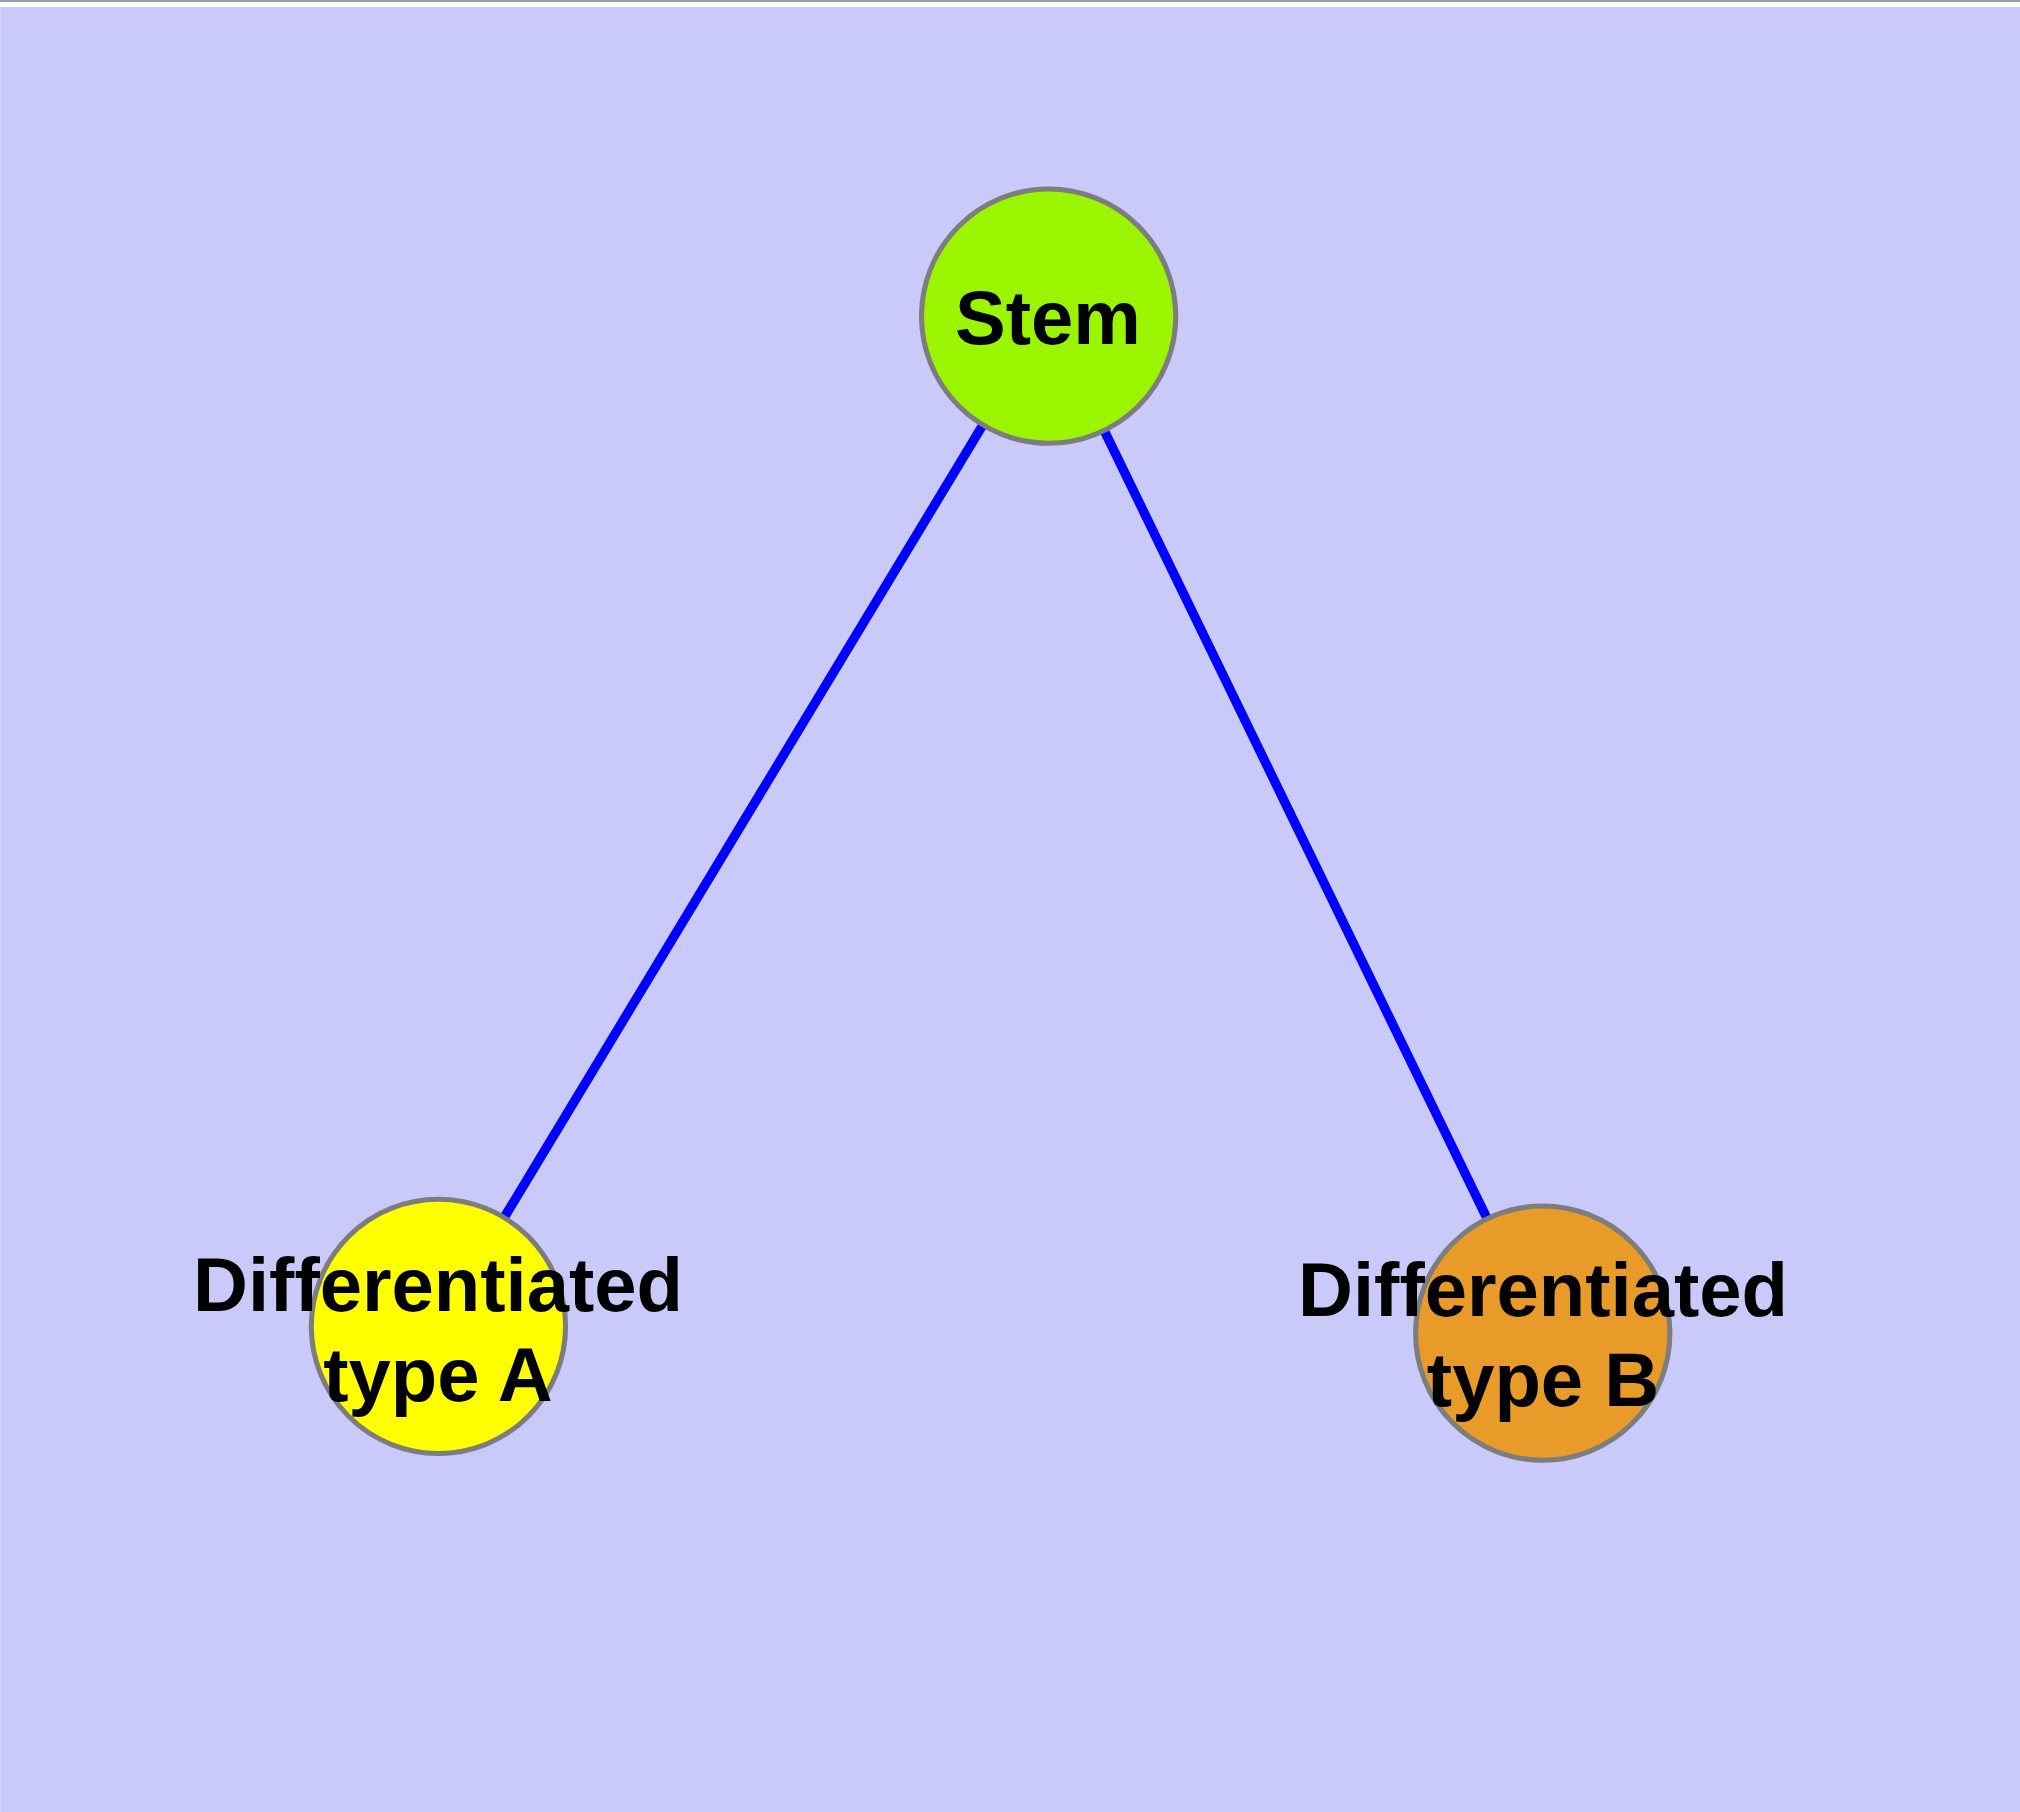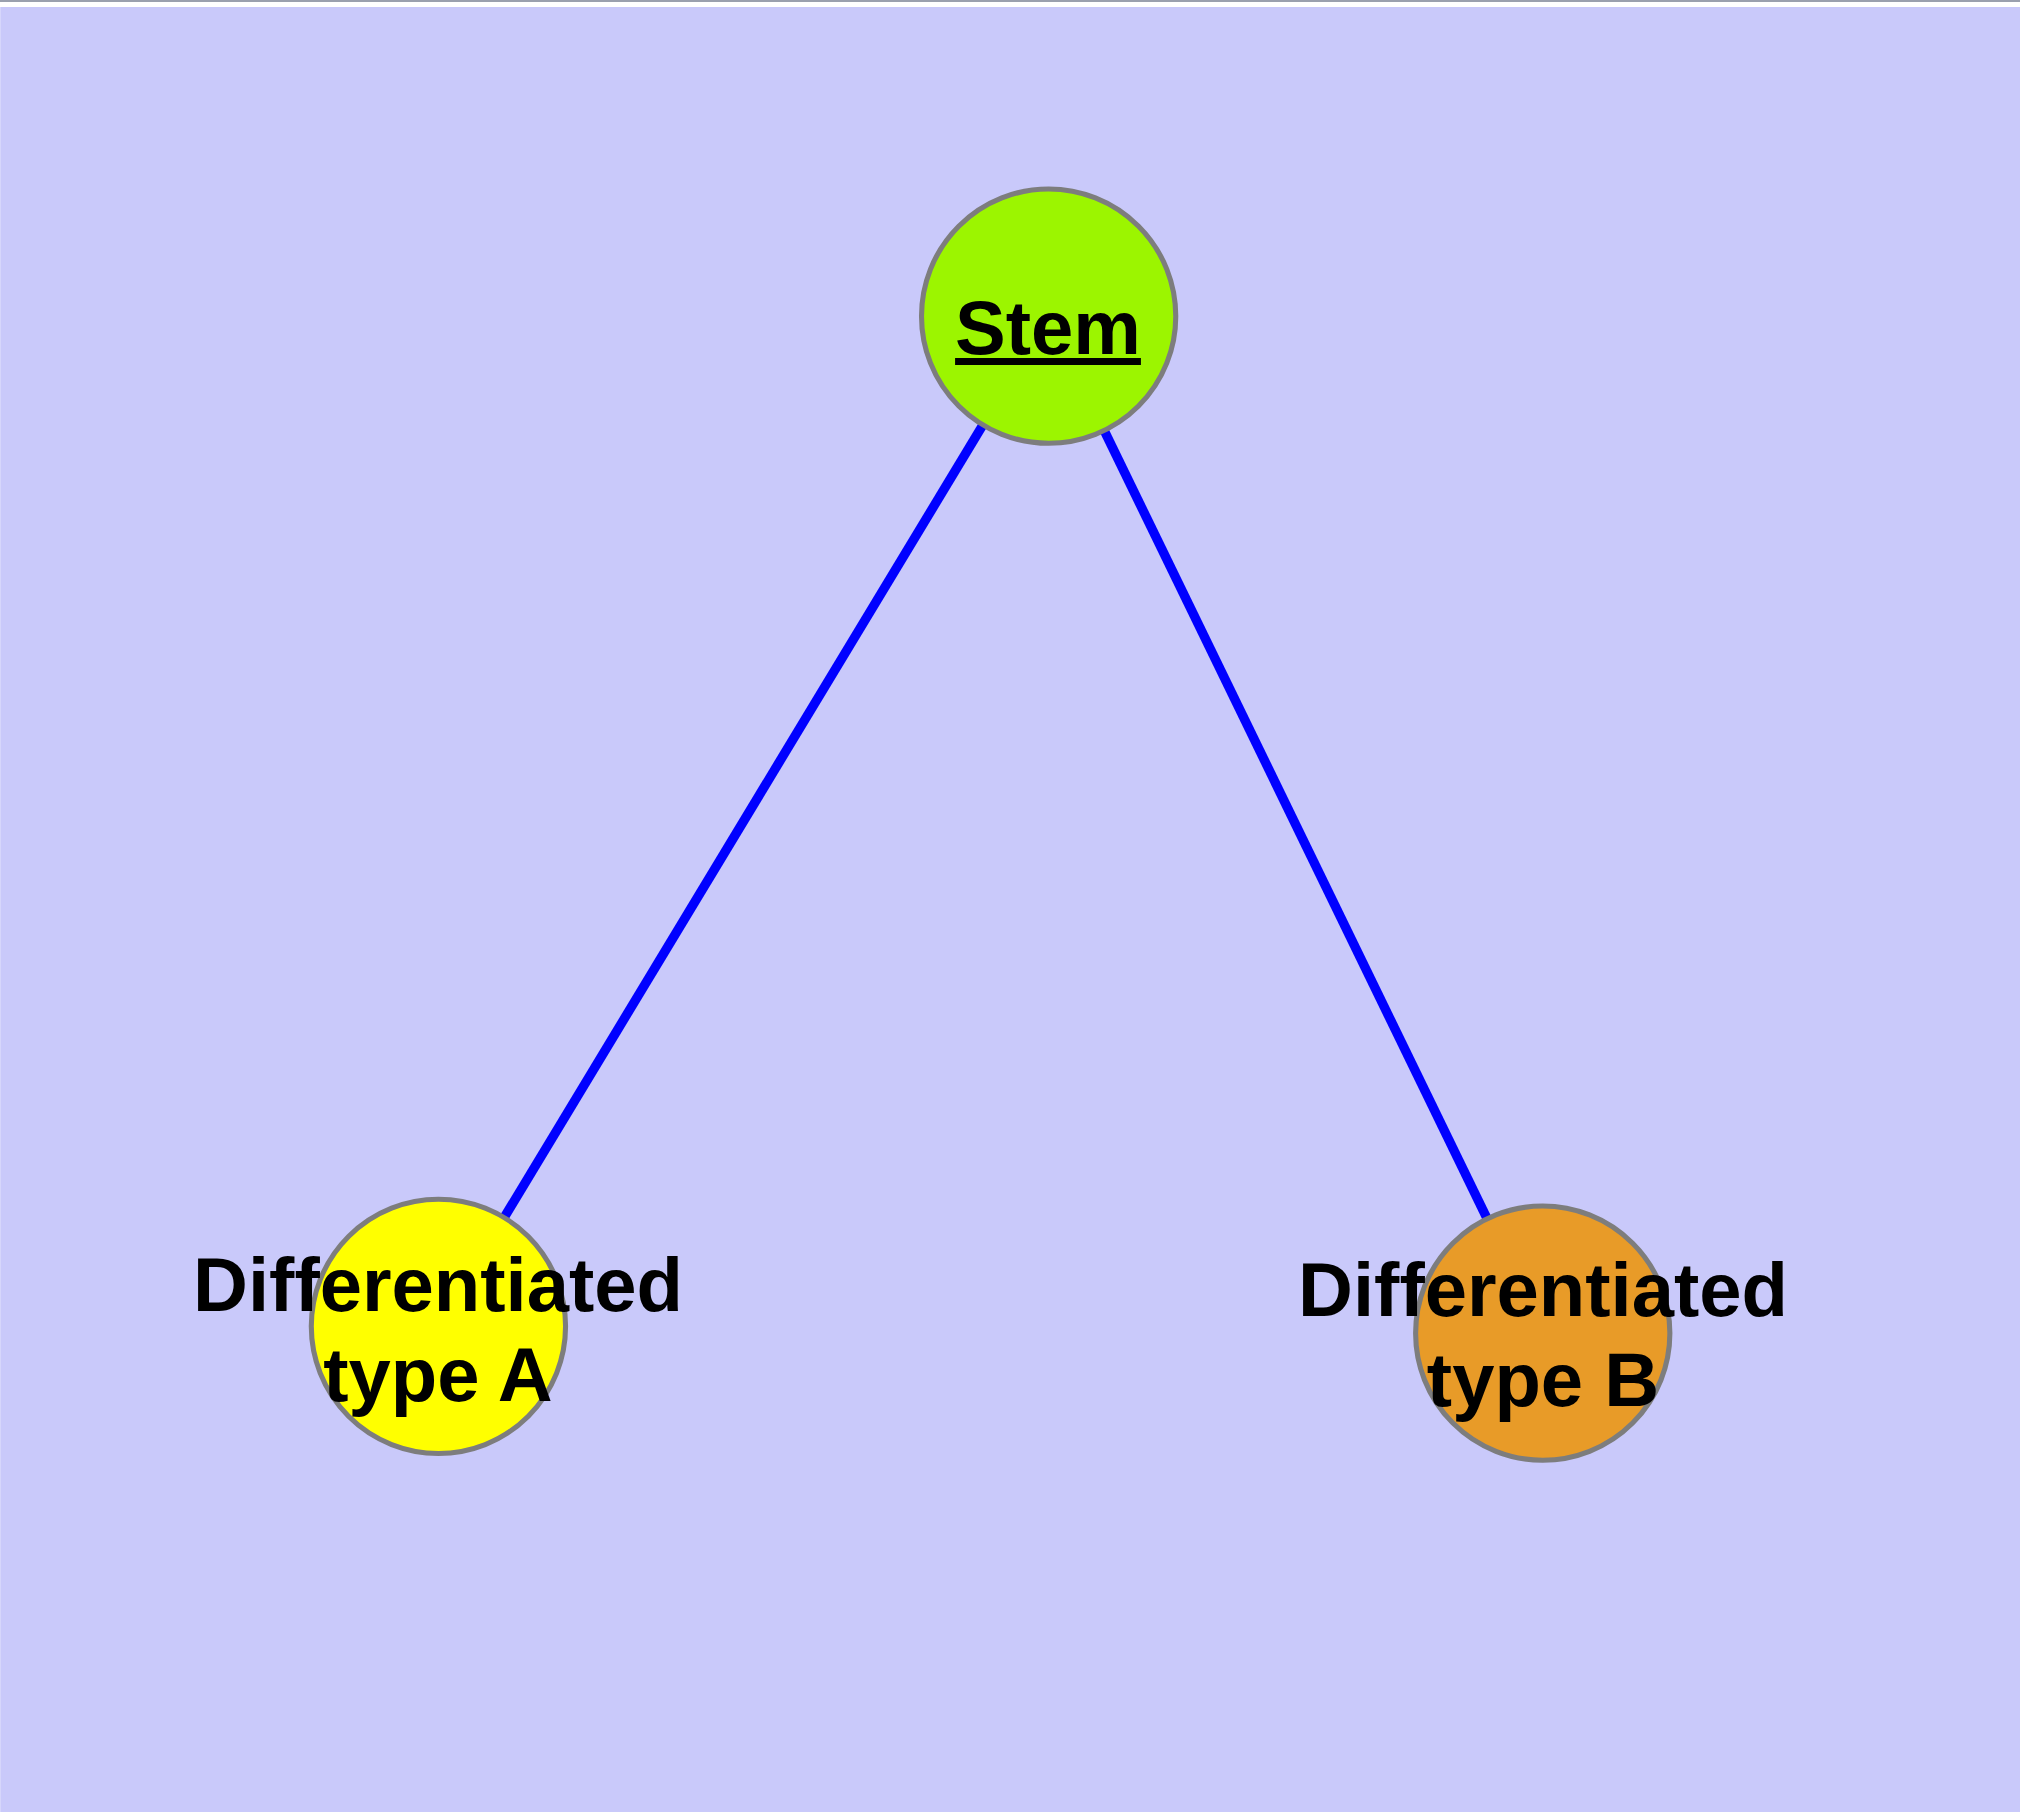--- a/index.html
+++ b/index.html
@@ -73,21 +73,21 @@
       <rect x="0" y="0" width="2384" height="2138" fill="#C9C9FA"></rect>
 
       <line x1="1237" y1="373" x2="517" y2="1565" class="edge" stroke="#0000FF"></line>
       <line x1="1237" y1="373" x2="1820" y2="1573" class="edge" stroke="#0000FF"></line>
 
       <circle cx="1237" cy="373" r="150" class="node-circle" stroke="#7D7D7D" fill="#9CF500"></circle>
       <circle cx="517" cy="1565" r="150" class="node-circle" stroke="#7D7D7D" fill="#FFFF00"></circle>
       <circle cx="1820" cy="1573" r="150" class="node-circle" stroke="#7D7D7D" fill="#E89B28"></circle>
     </svg>
 
-    <div class="node-label" style="left: 1048px; top: 328px; text-decoration: underline;">Stem</div>
+    <div class="node-label" style="left: 1048px; top: 318px;">Stem</div>
 
     <div class="node-label" style="left: 438px; top: 1330px;">Differentiated
 type A</div>
 
     <div class="node-label" style="left: 1543px; top: 1335px;">Differentiated
 type B</div>
   </div>
 </div>
 
 

